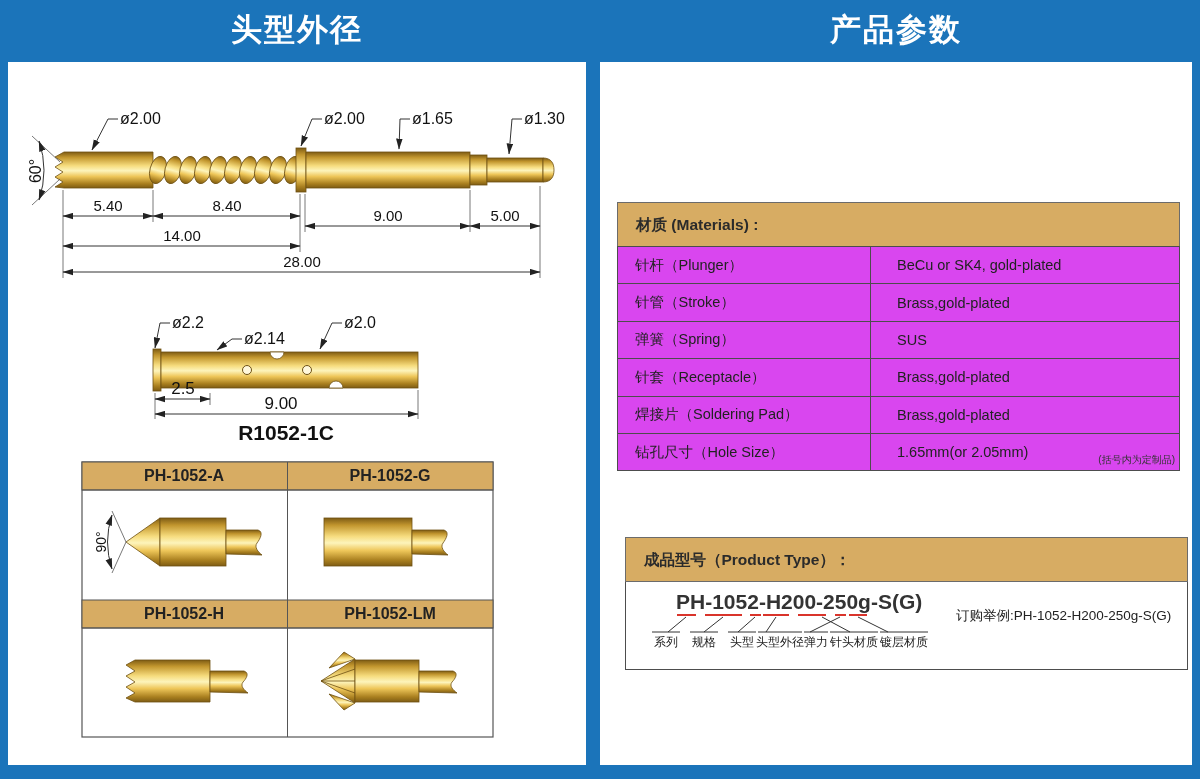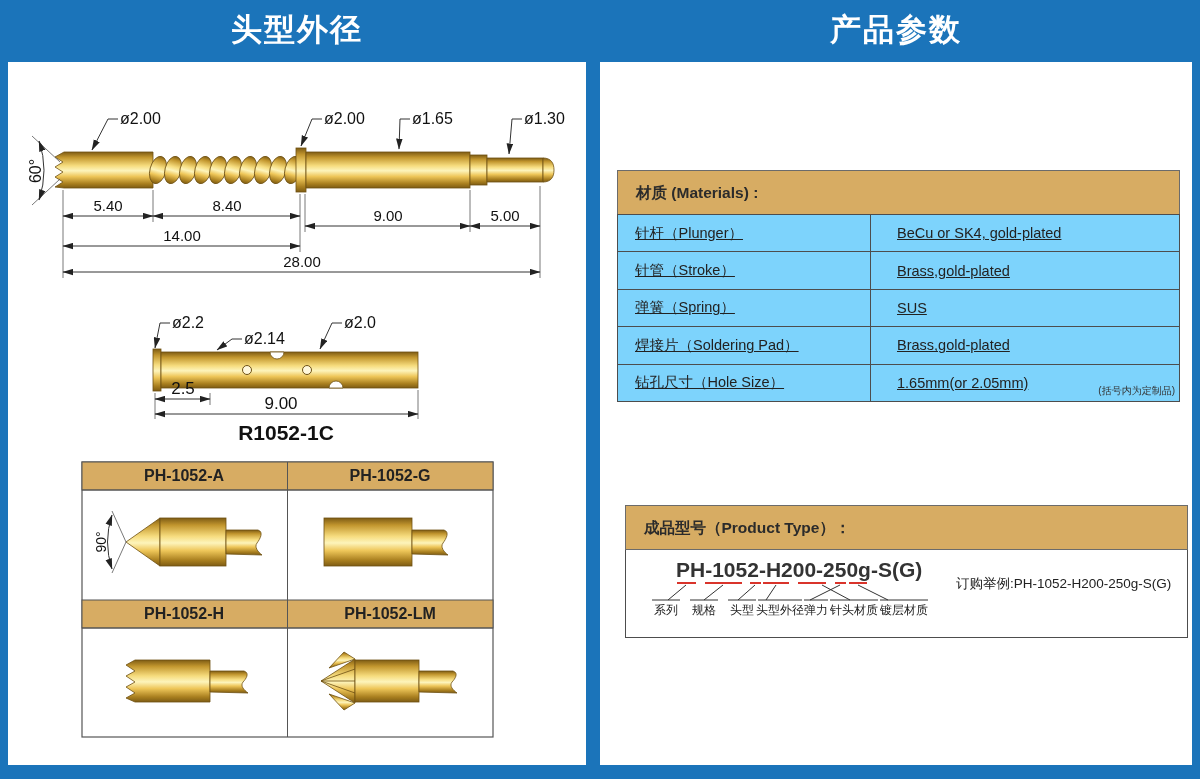--- a/index.html
+++ b/index.html
@@ -18,26 +18,26 @@
   .title.right{left:600px;width:592px;}
   .panel{position:absolute;top:62px;height:703px;background:#ffffff;}
   .panel.left{left:8px;width:578px;}
   .panel.right{left:600px;width:592px;}
 
   
   .mat-wrap{position:absolute;left:17px;top:108px;width:563px;}
   .sec-head{
     box-sizing:border-box;height:45px;line-height:43px;
     background:#d7ac63;border:1px solid #6b6b6b;
-    padding-left:18px;font-size:15.5px;font-weight:bold;color:#2b2b2b;
+    padding-left:18px;font-size:15.5px;font-weight:bold;color:#2b2b2b;margin-top:32px;
   }
   table.mat{border-collapse:collapse;width:563px;table-layout:fixed;margin-top:-1px;}
   table.mat td{
     border:1px solid #4d4d4d;height:37.4px;box-sizing:border-box;
-    white-space:nowrap;overflow:hidden;color:#222;background:#7dd3fc;text-decoration:underline;
+    white-space:nowrap;overflow:hidden;color:#222;background:#d946ef;
   }
   td.mname{width:253px;padding-left:17px;font-size:14.5px;}
   td.mname.sm{font-size:12.5px;letter-spacing:-0.3px;}
   td.mval{padding-left:26px;font-size:14.5px;position:relative;}
   .hole-note{position:absolute;right:4px;bottom:3px;font-size:10px;color:#333;}
   .pt-wrap{position:absolute;left:25px;top:443px;width:563px;}
   .pt-box{
     box-sizing:border-box;border:1px solid #4d4d4d;border-top:none;
     background:#fff;height:88px;
   }
@@ -224,20 +224,24 @@
       </tr>
       <tr>
         <td class="mname">针管（Stroke）</td>
         <td class="mval">Brass,gold-plated</td>
       </tr>
       <tr>
         <td class="mname">弹簧（Spring）</td>
         <td class="mval">SUS</td>
       </tr>
       <tr>
+        <td class="mname">针套（Receptacle）</td>
+        <td class="mval">Brass,gold-plated</td>
+      </tr>
+      <tr>
         <td class="mname">焊接片（Soldering Pad）</td>
         <td class="mval">Brass,gold-plated</td>
       </tr>
       <tr>
         <td class="mname">钻孔尺寸（Hole Size）</td>
         <td class="mval">
           <span>1.65mm(or 2.05mm)</span>
           <span class="hole-note">(括号内为定制品)</span>
         </td>
       </tr>

